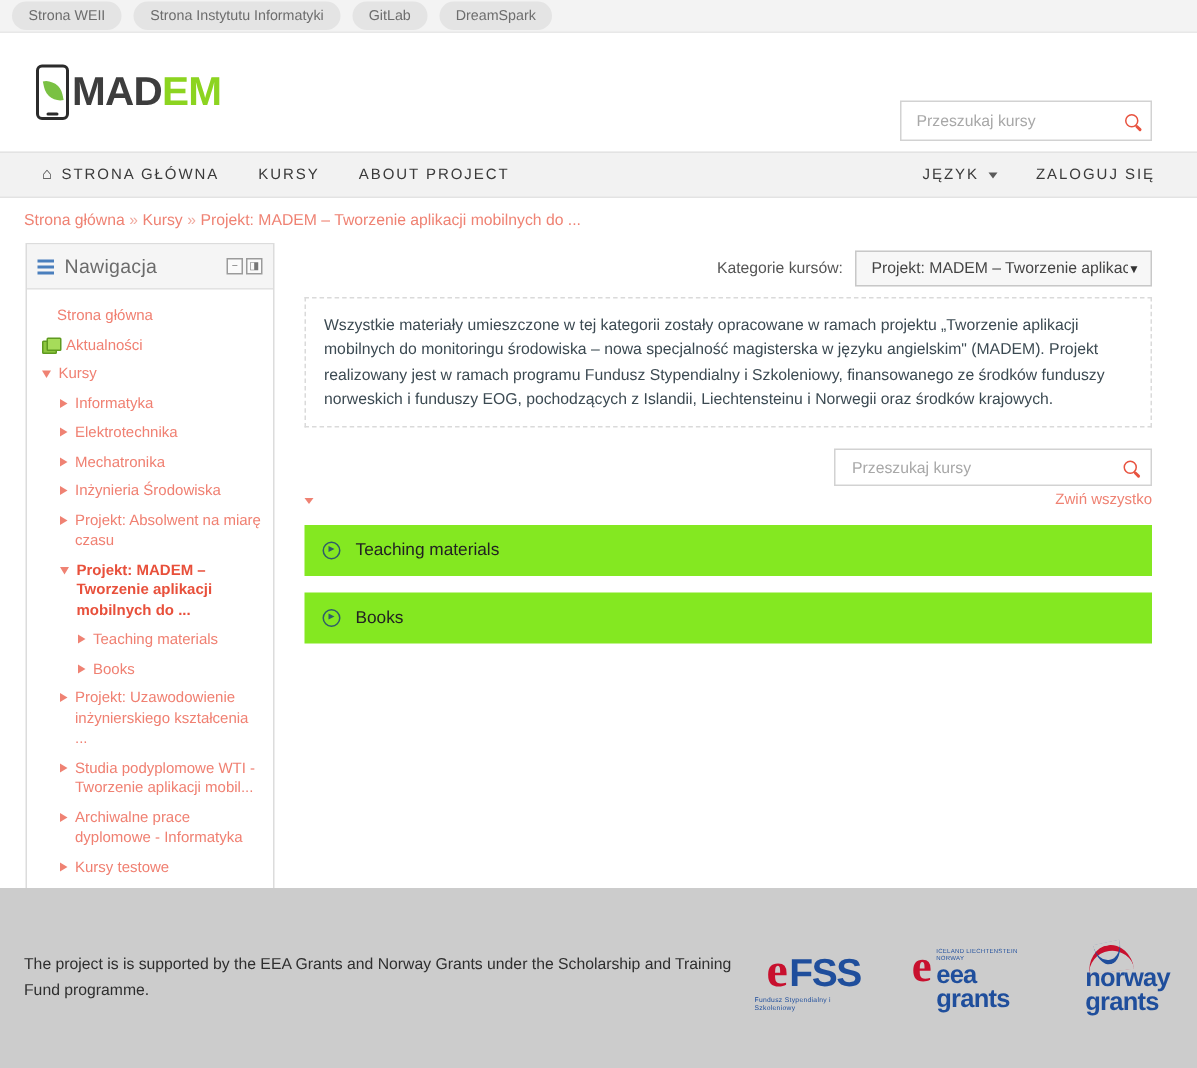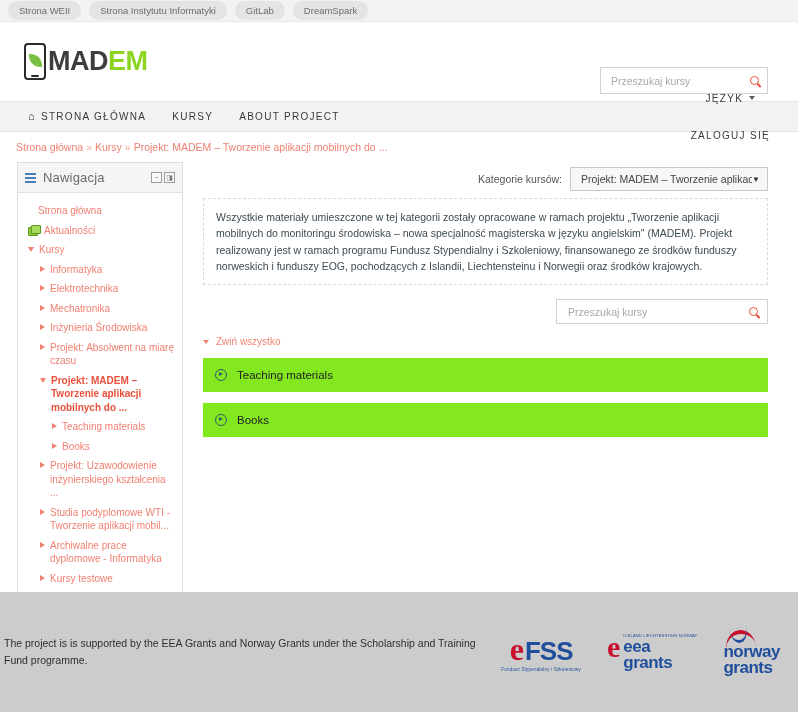--- a/index.html
+++ b/index.html
@@ -122,21 +122,21 @@
   .mainnav {
     height: 31px;
     background: #f2f2f2;
     border-top: 1px solid #e3e3e3;
     border-bottom: 1px solid #e3e3e3;
     display: flex;
     align-items: center;
     position: relative;
   }
   .nav-left { display: flex; align-items: center; margin-left: 28px; gap: 26px; }
-  .nav-right { position: absolute; right: 28px; display: flex; align-items: center; gap: 26px; flex-direction: column; }
+  .nav-right { position: absolute; right: 28px; display: flex; align-items: center; gap: 26px; }
   .nav-item {
     font-size: 10px;
     letter-spacing: 1.3px;
     color: #3a3a3a;
     text-transform: uppercase;
     cursor: pointer;
     white-space: nowrap;
     display: flex;
     align-items: center;
     gap: 5px;
@@ -295,22 +295,22 @@
   .search2 input {
     border: 0; outline: 0; flex: 1;
     font-size: 10.5px; color: #555;
     font-family: "Liberation Sans", sans-serif;
     background: transparent;
   }
   .search2 input::placeholder { color: #a8a8a8; }
 
   .collapse-row {
     display: flex; align-items: center;
-    justify-content: flex-start; gap: 7px;
-    margin-top: 12px;
+    justify-content: space-between; gap: 0;
+    margin-top: 4px;
   }
   .collapse-link {
     font-size: 10px; color: #ef8273; cursor: pointer;
   }
   .collapse-caret {
     width: 0; height: 0;
     border-left: 3.4px solid transparent;
     border-right: 3.4px solid transparent;
     border-top: 4.6px solid #ef8273;
   }
@@ -352,21 +352,21 @@
     left: 0; bottom: 0;
     width: 798px; height: 120px;
     background: #cccccc;
     display: flex;
     align-items: center;
   }
   .footer-text {
     font-size: 10.5px;
     color: #2e2e2e;
     line-height: 1.65;
-    margin-left: 4px;
+    margin-left: 16px;
     width: 490px;
   }
   .footer-logos {
     display: flex;
     align-items: center;
     gap: 26px;
     margin-left: auto;
     margin-right: 18px;
   }
 

